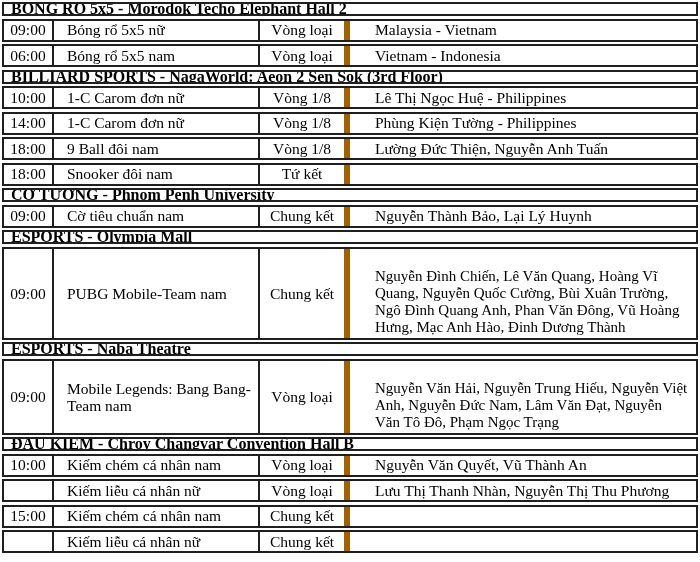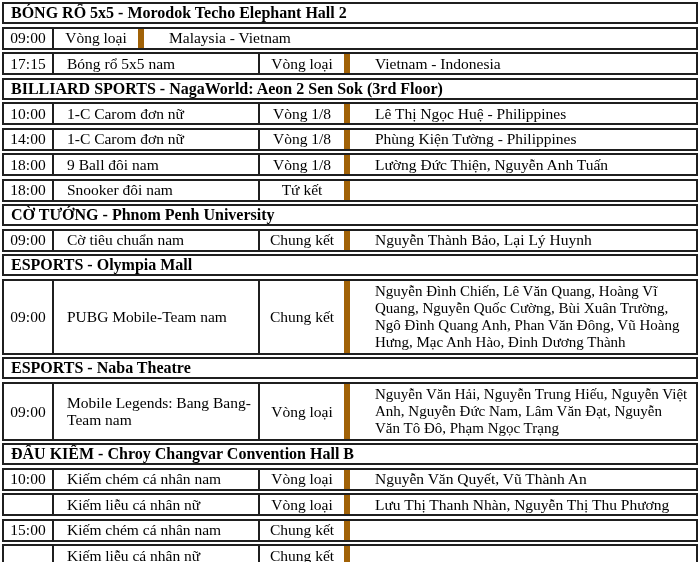--- a/index.html
+++ b/index.html
@@ -20,21 +20,21 @@
   }
   .row {
     display: flex;
     border: 2px solid #1f1f1f;
     margin-bottom: 2.5px;
     box-sizing: border-box;
     background: #ffffff;
     align-items: stretch;
   }
   .row.section {
-    height: 22px;
+    height: 14px;
     font-weight: bold;
     font-size: 16px;
     align-items: center;
     padding: 0 7px;
     white-space: nowrap;
     overflow: hidden;
   }
   .row.data { height: 23px; }
   .row.data.multi { height: auto; }
   .cell {
@@ -68,40 +68,41 @@
     flex: 1;
     padding: 1px 6px 1px 9px;
     margin-left: 16px;
   }
   .row.data.multi .cell {
     white-space: normal;
     line-height: 17px;
   }
   .row.data.multi .c-part {
     font-size: 15px;
-    padding-top: 2px;
+    padding-top: 19px;
     padding-bottom: 2px;
   }
   .row.data.multi .c-event {
     padding-top: 2px;
     padding-bottom: 2px;
   }
 </style>
 </head>
 <body>
 
 <div class="table-wrap" id="schedule">
     <div class="row section">BÓNG RỔ 5x5 - Morodok Techo Elephant Hall 2</div>
     <div class="row data">
       <div class="cell c-time">09:00</div>
+      <div class="cell c-event">Bóng rổ 5x5 nữ</div>
       <div class="cell c-round">Vòng loại</div>
       <div class="cell c-part">Malaysia - Vietnam</div>
     </div>
     <div class="row data">
-      <div class="cell c-time">17:15</div>
+      <div class="cell c-time">06:00</div>
       <div class="cell c-event">Bóng rổ 5x5 nam</div>
       <div class="cell c-round">Vòng loại</div>
       <div class="cell c-part">Vietnam - Indonesia</div>
     </div>
     <div class="row section">BILLIARD SPORTS - NagaWorld: Aeon 2 Sen Sok (3rd Floor)</div>
     <div class="row data">
       <div class="cell c-time">10:00</div>
       <div class="cell c-event">1-C Carom đơn nữ</div>
       <div class="cell c-round">Vòng 1/8</div>
       <div class="cell c-part">Lê Thị Ngọc Huệ - Philippines</div>

